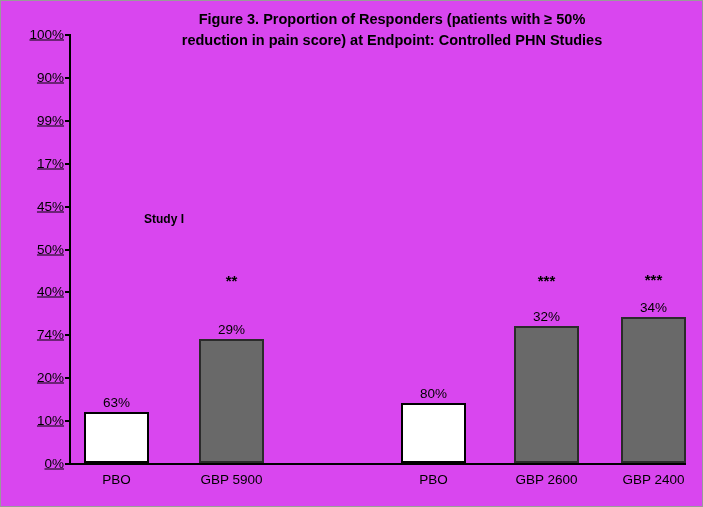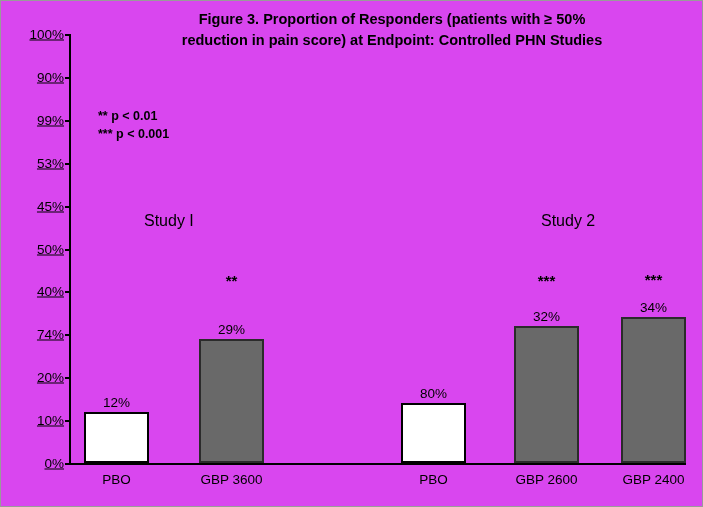--- a/index.html
+++ b/index.html
@@ -96,22 +96,22 @@
     transform: translateX(-50%);
     margin-top: 11px;
     font-size: 13.5px;
     color: #000000;
     white-space: nowrap;
     text-align: right;
   }
   
   .grouplabel {
     position: absolute;
-    font-size: 16px;
-    font-weight: normal;
+    font-size: 12px;
+    font-weight: bold;
     color: #000000;
     white-space: nowrap;
   }
   
   #notes {
     position: absolute;
     left: 97px;
     top: 106px;
     font-size: 12.5px;
     font-weight: bold;
@@ -122,24 +122,20 @@
 </head>
 <body>
 
 <div id="figure">
 
   <div id="title">
     <div>Figure 3. Proportion of Responders (patients with ≥ 50%</div>
     <div>reduction in pain score) at Endpoint: Controlled PHN Studies</div>
   </div>
 
-  <div id="notes">
-    <div>**  p &lt; 0.01</div>
-    <div>*** p &lt; 0.001</div>
-  </div>
 
   <div id="plot">
 
     <div style="position:absolute; left:0; bottom:0%;">
       <span class="ytickmark"></span>
       <span class="ytick">0%</span>
     </div>
     <div style="position:absolute; left:0; bottom:10%;">
       <span class="ytickmark"></span>
       <span class="ytick">10%</span>
@@ -159,47 +155,46 @@
     <div style="position:absolute; left:0; bottom:50%;">
       <span class="ytickmark"></span>
       <span class="ytick">50%</span>
     </div>
     <div style="position:absolute; left:0; bottom:60%;">
       <span class="ytickmark"></span>
       <span class="ytick">45%</span>
     </div>
     <div style="position:absolute; left:0; bottom:70%;">
       <span class="ytickmark"></span>
-      <span class="ytick">53%</span>
+      <span class="ytick">17%</span>
     </div>
     <div style="position:absolute; left:0; bottom:80%;">
       <span class="ytickmark"></span>
       <span class="ytick">99%</span>
     </div>
     <div style="position:absolute; left:0; bottom:90%;">
       <span class="ytickmark"></span>
       <span class="ytick">90%</span>
     </div>
     <div style="position:absolute; left:0; bottom:100%;">
       <span class="ytickmark"></span>
       <span class="ytick">100%</span>
     </div>
 
     <div class="grouplabel" style="left:73px; top:178px;">Study  I</div>
-    <div class="grouplabel" style="left:470px; top:178px;">Study 2</div>
 
     <div class="bar open" style="left:13px; width:65px; height:12%;">
-      <span class="barvalue">12%</span>
+      <span class="barvalue">63%</span>
       <span class="xlabel">PBO</span>
     </div>
 
     <div class="bar filled" style="left:128px; width:65px; height:29%;">
       <span class="barvalue">29%</span>
       <span class="sig" style="bottom:calc(100% + 52px);">**</span>
-      <span class="xlabel">GBP 3600</span>
+      <span class="xlabel">GBP 5900</span>
     </div>
 
     <div class="bar open" style="left:330px; width:65px; height:14%;">
       <span class="barvalue">80%</span>
       <span class="xlabel">PBO</span>
     </div>
 
     <div class="bar filled" style="left:443px; width:65px; height:32%;">
       <span class="barvalue">32%</span>
       <span class="sig" style="bottom:calc(100% + 39px);">***</span>

